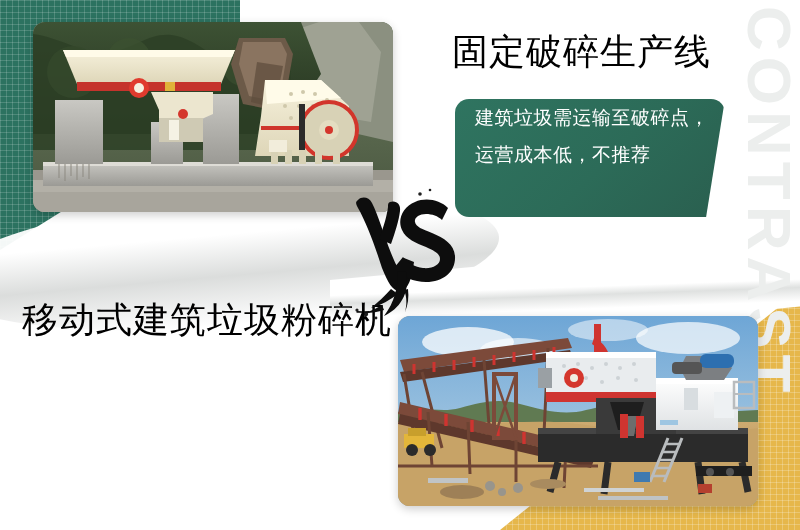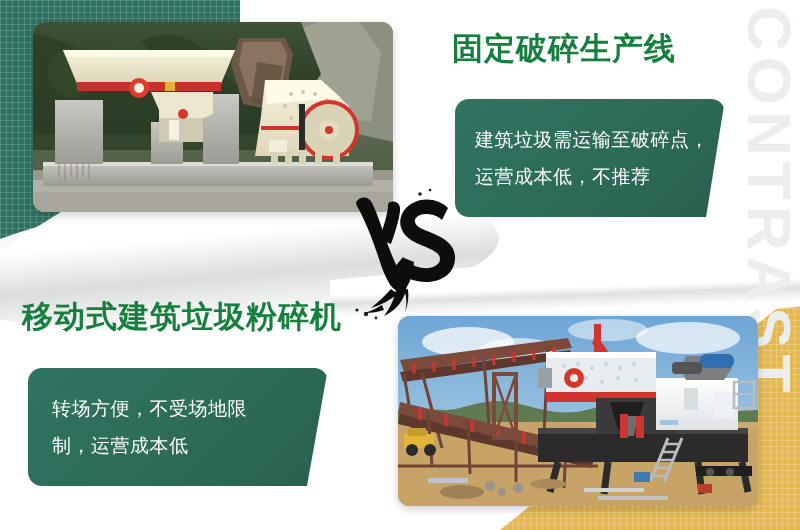--- a/index.html
+++ b/index.html
@@ -83,37 +83,36 @@
     box-shadow:0 3px 10px rgba(0,0,0,.20);
     background:#8a8f86;
   }
   #photo-top{left:33px;top:22px;width:360px;height:190px;}
   #photo-bottom{left:398px;top:316px;width:360px;height:190px;}
   .photo svg{display:block;width:100%;height:100%;}
 
   
   .heading{
     position:absolute;
-    font-size:31px;
-    font-weight:bold;
-    color:#15803d;
+    font-size:36px;
+    font-weight:normal;
+    color:#000000;
     letter-spacing:1px;
     white-space:nowrap;
   }
   #heading-right{left:452px;top:28px;}
   #heading-left{left:22px;top:296px;}
 
   
   .callout{
     position:absolute;
     background:linear-gradient(135deg,#2f7460 0%,#2c6b58 55%,#2a5f4f 100%);
     box-sizing:border-box;
     display:flex;
     flex-direction:column;
-    justify-content:center;
     border-radius:14px;
     -webkit-clip-path:polygon(0 0,100% 0,93% 100%,0 100%);
     clip-path:polygon(0 0,100% 0,93% 100%,0 100%);
   }
   .callout p{
     margin:0;
     color:#ffffff;
     font-size:19px;
     line-height:1.95;
     letter-spacing:.5px;
@@ -242,24 +241,20 @@
 
   <div class="heading" id="heading-right">固定破碎生产线</div>
 
   <div class="callout" id="callout-right">
     <p>建筑垃圾需运输至破碎点，</p>
     <p>运营成本低，不推荐</p>
   </div>
 
   <div class="heading" id="heading-left">移动式建筑垃圾粉碎机</div>
 
-  <div class="callout" id="callout-left">
-    <p>转场方便，不受场地限</p>
-    <p>制，运营成本低</p>
-  </div>
 
   <div class="photo" id="photo-bottom">
     <svg viewBox="0 0 360 190" preserveAspectRatio="none">
       <defs>
         <linearGradient id="skyB" x1="0" y1="0" x2="0" y2="1">
           <stop offset="0" stop-color="#6ea6d6"></stop>
             <stop offset="1" stop-color="#bcd6e6"></stop>
         </linearGradient>
         <linearGradient id="sand" x1="0" y1="0" x2="0" y2="1">
           <stop offset="0" stop-color="#cdaa70"></stop>

